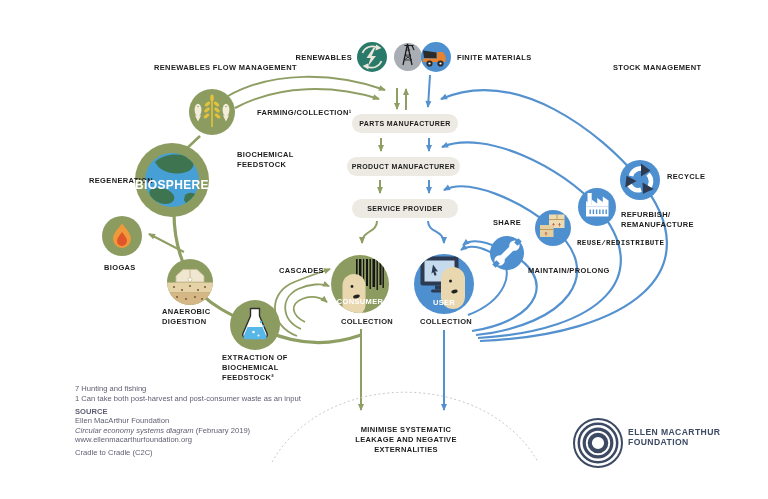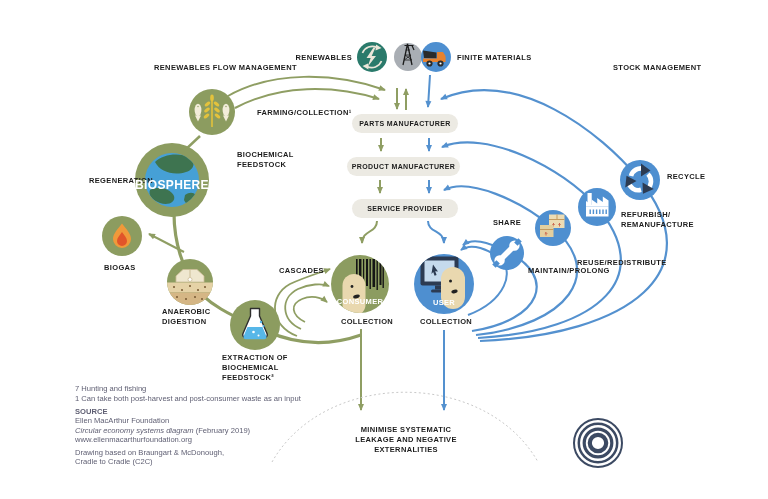--- a/index.html
+++ b/index.html
@@ -299,36 +299,37 @@
 BIOCHEMICAL
 FEEDSTOCK²</div>
 <div class="lbl" style="left:279px;top:266px;">CASCADES</div>
 <div class="lbl ctr wht" style="left:325px;top:297px;width:70px;">CONSUMER</div>
 <div class="lbl ctr" style="left:337px;top:317px;width:60px;">COLLECTION</div>
 
 <div class="lbl ctr wht" style="left:414px;top:298px;width:60px;">USER</div>
 <div class="lbl ctr" style="left:416px;top:317px;width:60px;">COLLECTION</div>
 <div class="lbl" style="left:493px;top:218px;">SHARE</div>
 <div class="lbl" style="left:528px;top:266px;">MAINTAIN/PROLONG</div>
-<div class="lbl" style="left:577px;top:258px;">REUSE/REDISTRIBUTE</div>
+<div class="lbl" style="left:577px;top:239px;font-family:Liberation Mono, monospace;">REUSE/REDISTRIBUTE</div>
 <div class="lbl" style="left:621px;top:210px;">REFURBISH/
 REMANUFACTURE</div>
 <div class="lbl" style="left:667px;top:172px;">RECYCLE</div>
 
 <div class="lbl ctr" style="left:336px;top:425px;width:140px;text-align:center;">MINIMISE SYSTEMATIC
 LEAKAGE AND NEGATIVE
 EXTERNALITIES</div>
 
 <div class="fnote" style="left:75px;top:384px;">7 Hunting and fishing</div>
 <div class="fnote" style="left:75px;top:394px;">1 Can take both post-harvest and post-consumer waste as an input</div>
 
 <div class="src" style="left:75px;top:407px;">
   <div class="head">SOURCE</div>
   <div>Ellen MacArthur Foundation</div>
   <div><span class="it">Circular economy systems diagram</span><span> (February 2019)</span></div>
   <div>www.ellenmacarthurfoundation.org</div>
   <div class="gap"></div>
-  <div>Drawing based on Braungart &amp; McDonough,</div>
   <div>Cradle to Cradle (C2C)</div>
 </div>
 
+<div class="logo-text" style="left:628px;top:427px;">ELLEN MACARTHUR
+FOUNDATION</div>
 
 </div>
 
 </body></html>

